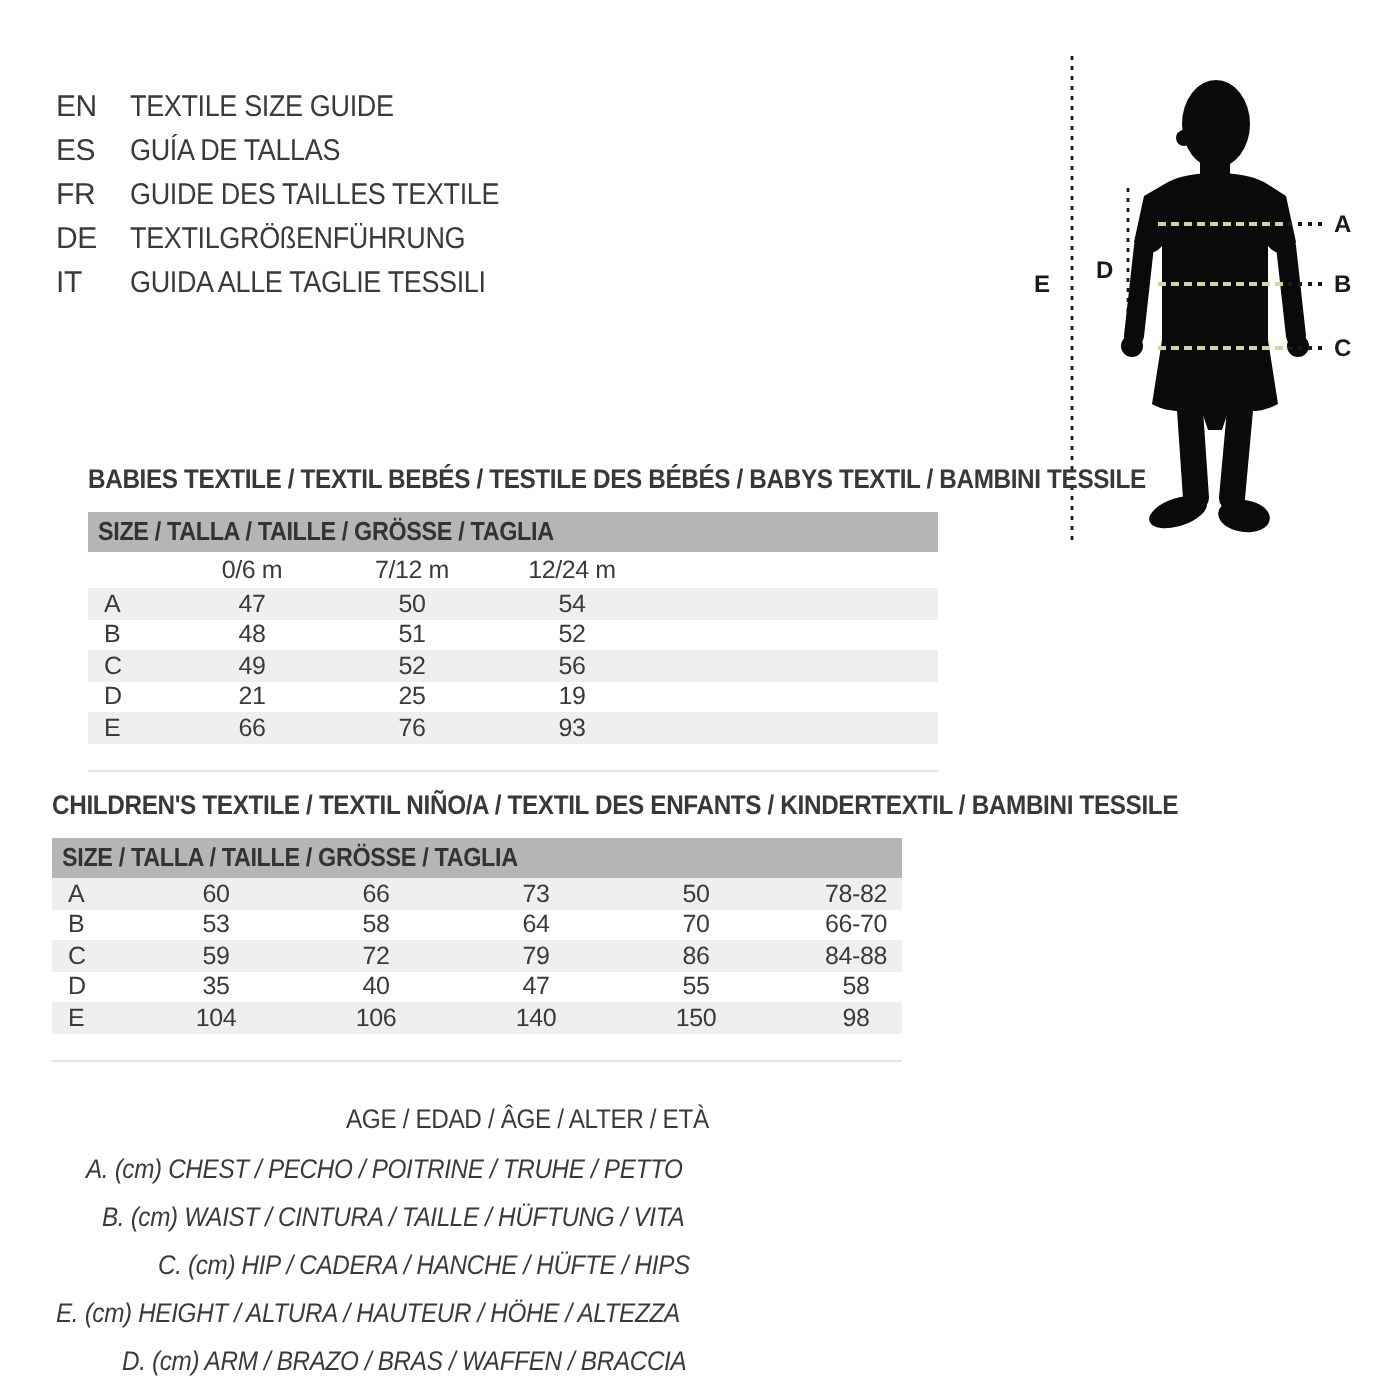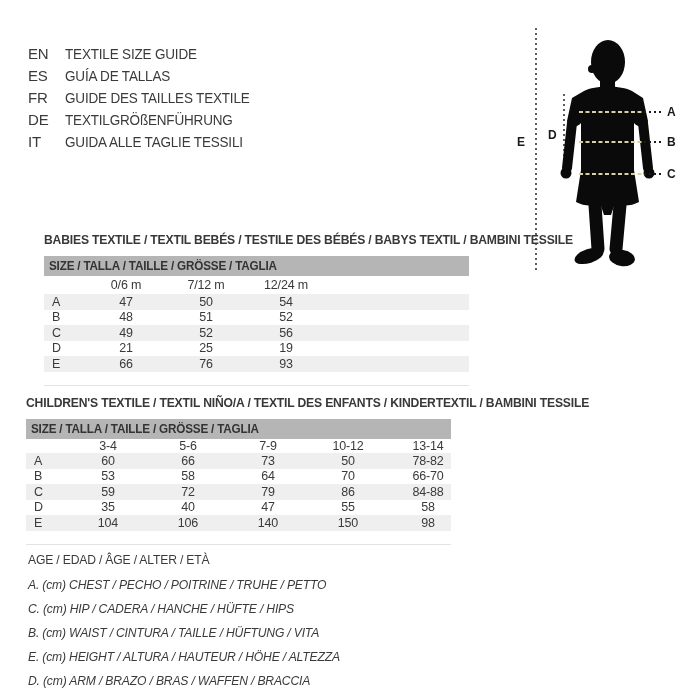--- a/index.html
+++ b/index.html
@@ -33,21 +33,21 @@
   .col-headers { display:flex; height:18px; align-items:center; font-size:12.5px; }
   #section-children .col-headers { height:14px; }
   .t-rows { width:425px; }
   .t-row { display:flex; height:15.5px; align-items:center; font-size:12.5px; }
   .t-row:nth-child(odd) { background:#efefef; }
   .row-label { width:42px; flex:0 0 42px; padding-left:8px; }
   .cell { width:80px; flex:0 0 80px; text-align:center; }
   .table-bottom-line { margin-top:13px; height:1px; background:#e3e3e3; width:425px; }
 
   
-  .legend { position:absolute; left:28px; top:552px; font-size:13.5px; }
+  .legend { position:absolute; left:28px; top:552px; font-size:13.5px;text-align:right; }
   .legend-age { height:16px; line-height:16px; margin-bottom:5px; }
   .legend-item { height:24px; line-height:24px; white-space:nowrap;font-style:italic; }
 </style>
 </head>
 <body>
 
 <div class="page">
 
   <ul class="lang-list">
       <li class="lang-item">
@@ -151,28 +151,20 @@
             <span class="cell">76</span>
             <span class="cell">93</span>
           </div>
         </div>
     <div class="table-bottom-line"></div>
   </section>
 
   <section class="size-section" id="section-children">
     <h2 class="section-heading"><span class="condensed">CHILDREN'S TEXTILE / TEXTIL NIÑO/A / TEXTIL DES ENFANTS / KINDERTEXTIL / BAMBINI TESSILE</span></h2>
     <div class="size-bar"><span class="condensed">SIZE / TALLA / TAILLE / GRÖSSE / TAGLIA</span></div>
-    <div class="col-headers">
-          <span class="row-label"></span>
-          <span class="cell">3-4</span>
-          <span class="cell">5-6</span>
-          <span class="cell">7-9</span>
-          <span class="cell">10-12</span>
-          <span class="cell">13-14</span>
-        </div>
     <div class="t-rows">
           <div class="t-row">
             <span class="row-label">A</span>
             <span class="cell">60</span>
             <span class="cell">66</span>
             <span class="cell">73</span>
             <span class="cell">50</span>
             <span class="cell">78-82</span>
           </div>
           <div class="t-row">
@@ -209,19 +201,19 @@
           </div>
         </div>
     <div class="table-bottom-line"></div>
   </section>
 </div>
 
   <div class="legend">
     <div class="legend-age condensed">AGE / EDAD / ÂGE / ALTER / ETÀ</div>
     <div>
         <div class="legend-item"><span class="condensed">A. (cm) CHEST / PECHO / POITRINE / TRUHE / PETTO</span></div>
+        <div class="legend-item"><span class="condensed">B. (cm) WAIST / CINTURA / TAILLE / HÜFTUNG / VITA</span></div>
         <div class="legend-item"><span class="condensed">C. (cm) HIP / CADERA / HANCHE / HÜFTE / HIPS</span></div>
-        <div class="legend-item"><span class="condensed">B. (cm) WAIST / CINTURA / TAILLE / HÜFTUNG / VITA</span></div>
         <div class="legend-item"><span class="condensed">E. (cm) HEIGHT / ALTURA / HAUTEUR / HÖHE / ALTEZZA</span></div>
         <div class="legend-item"><span class="condensed">D. (cm) ARM / BRAZO / BRAS / WAFFEN / BRACCIA</span></div>
       </div>
   </div>
 </div>
 
 </body></html>

